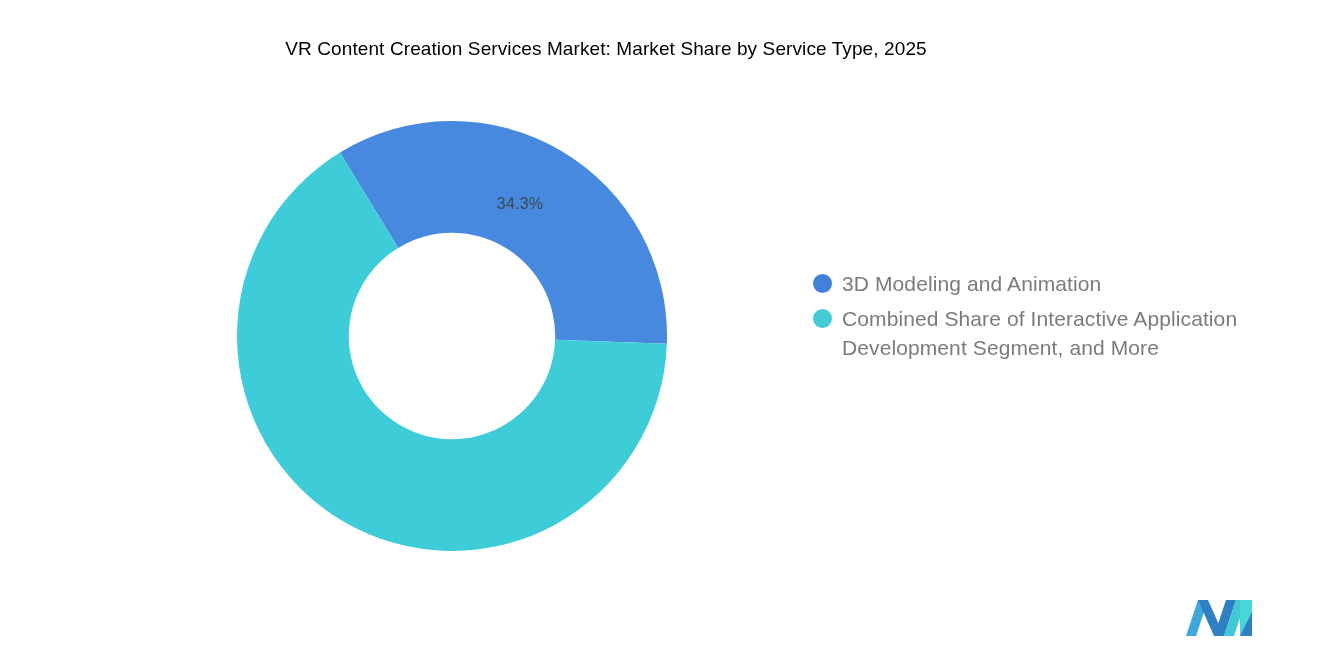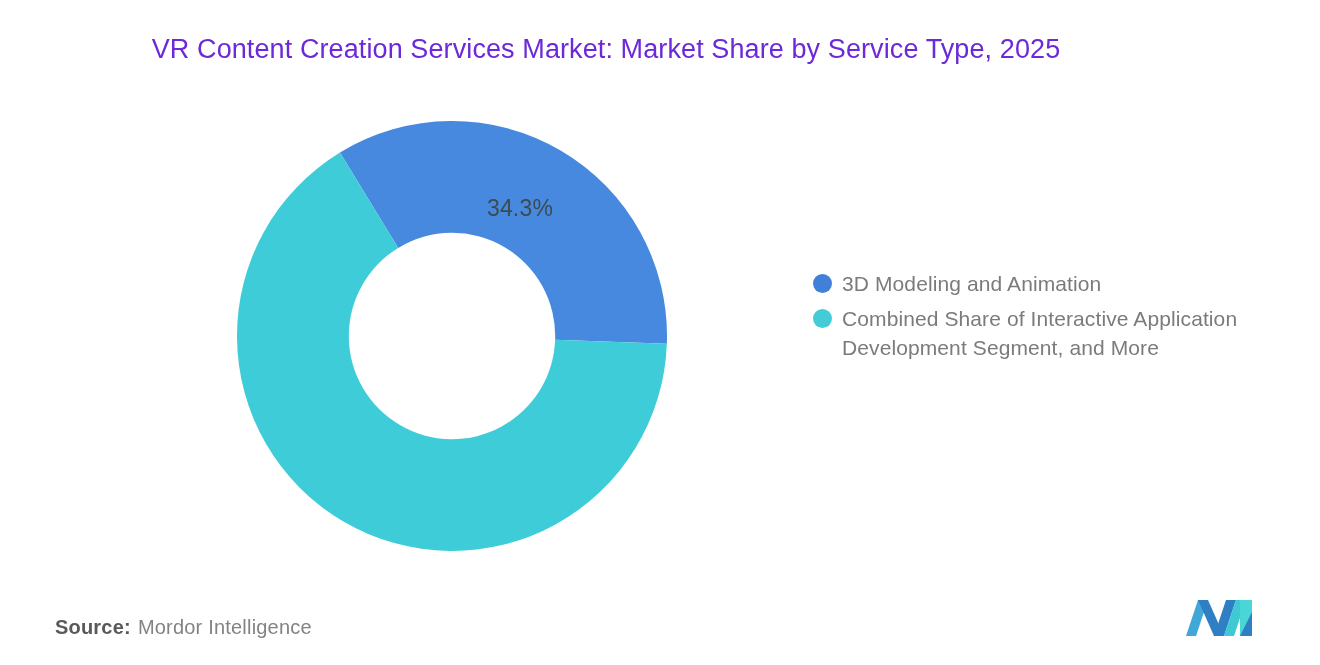--- a/index.html
+++ b/index.html
@@ -22,23 +22,23 @@
 
   
   #chart-title {
     position: absolute;
     left: 0;
     top: 32px;
     width: 1320px;
     padding-right: 108px;
     box-sizing: border-box;
     text-align: center;
-    font-size: 27px;
+    font-size: 19px;
     font-weight: 400;
-    color: #6d28d9;
+    color: #000000;
     letter-spacing: 0.1px;
     line-height: 34px;
     white-space: nowrap;
   }
 
   
   #donut-wrap {
     position: absolute;
     left: 237px;
     top: 121px;
@@ -49,21 +49,21 @@
     display: block;
     width: 430px;
     height: 430px;
   }
   #slice-label {
     position: absolute;
     left: 455px;
     top: 195px;
     width: 130px;
     text-align: center;
-    font-size: 23px;
+    font-size: 16px;
     font-weight: 400;
     color: #3c4a54;
     letter-spacing: 0.2px;
     pointer-events: none;
   }
 
   
   #legend {
     position: absolute;
     left: 813px;
@@ -141,23 +141,20 @@
     <div class="legend-item">
       <span class="legend-swatch" id="sw0" style="background: rgb(65, 128, 216);"></span>
       <span class="legend-label">3D Modeling and Animation</span>
     </div>
     <div class="legend-item">
       <span class="legend-swatch" id="sw1" style="background: rgb(67, 203, 214);"></span>
       <span class="legend-label">Combined Share of Interactive Application Development Segment, and More</span>
     </div>
   </div>
 
-  <div id="source-line">
-    <span id="source-label">Source:</span><span id="source-value">Mordor Intelligence</span>
-  </div>
 
   <svg id="brand-logo" viewBox="0 0 72 40">
     <polygon points="2,38 14,2 24,2 12,38" fill="#3fa8d8"></polygon>
     <polygon points="14,2 24,2 40,38 30,38" fill="#2f7fc4"></polygon>
     <polygon points="30,38 40,38 52,2 42,2" fill="#2f7fc4"></polygon>
     <polygon points="52,2 62,2 50,38 40,38" fill="#3fc9d2"></polygon>
     <polygon points="56,2 68,2 68,38 56,38" fill="#2f7fc4"></polygon>
     <polygon points="56,2 68,2 68,14 56,38" fill="#49d6d6"></polygon>
   </svg>
 

